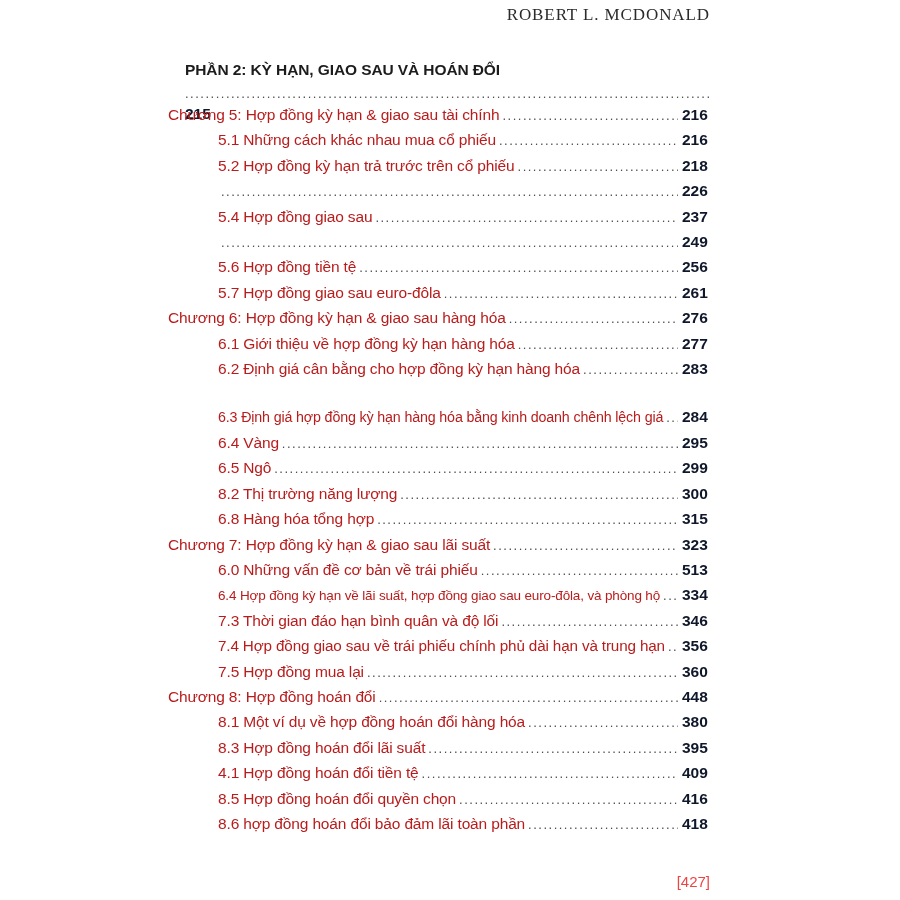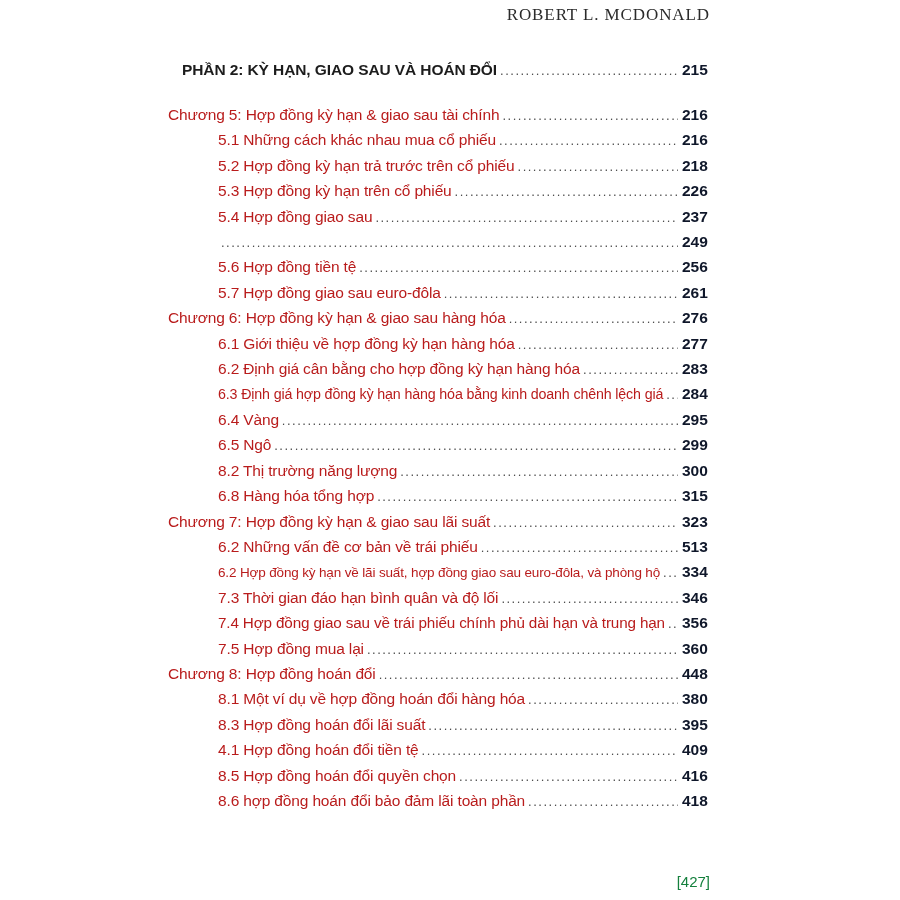--- a/index.html
+++ b/index.html
@@ -63,20 +63,21 @@
     font-size: 15.5px;
     color: #0f172a;
     font-weight: bold;
   }
   .part-row {
     position: absolute;
     top: 58px;
     left: 168px;
     width: 542px;
     padding-left: 14px;
+    flex-direction: column;
   }
   .part-row .label {
     font-weight: bold;
     color: #1c1c1c;
     font-size: 15.5px;
     letter-spacing: -0.1px;
   }
   .toc-list {
     position: absolute;
     top: 103px;
@@ -89,21 +90,21 @@
   .toc-row.chapter {
     padding-left: 0;
   }
   .folio {
     position: absolute;
     top: 873px;
     left: 168px;
     width: 542px;
     text-align: right;
     font-size: 15px;
-    color: #15803d;
+    color: #ef4444;
   }
 </style>
 </head>
 <body>
 
 <div class="page">
 
   <div class="author-header">ROBERT L. MCDONALD</div>
 
   <div class="row part-row">
@@ -125,21 +126,20 @@
     <span class="pagenum">216</span>
   </div>
 
   <div class="row toc-row section">
     <span class="label">5.2 Hợp đồng kỳ hạn trả trước trên cổ phiếu</span>
     <span class="leader"></span>
     <span class="pagenum">218</span>
   </div>
 
   <div class="row toc-row section">
-    <span class="label">5.3 Hợp đồng kỳ hạn trên cổ phiếu</span>
     <span class="leader"></span>
     <span class="pagenum">226</span>
   </div>
 
   <div class="row toc-row section">
     <span class="label">5.4 Hợp đồng giao sau</span>
     <span class="leader"></span>
     <span class="pagenum">237</span>
   </div>
 
@@ -172,21 +172,21 @@
     <span class="pagenum">277</span>
   </div>
 
   <div class="row toc-row section">
     <span class="label">6.2 Định giá cân bằng cho hợp đồng kỳ hạn hàng hóa</span>
     <span class="leader"></span>
     <span class="pagenum">283</span>
   </div>
 
   <div class="row toc-row section">
-    <span class="label" style="font-size: 14.25px;">6.3 Định giá hợp đồng kỳ hạn hàng hóa bằng kinh doanh chênh lệch giá</span>
+    <span class="label" style="font-size: 14.25px; margin-top: 23px;">6.3 Định giá hợp đồng kỳ hạn hàng hóa bằng kinh doanh chênh lệch giá</span>
     <span class="leader"></span>
     <span class="pagenum">284</span>
   </div>
 
   <div class="row toc-row section">
     <span class="label">6.4 Vàng</span>
     <span class="leader"></span>
     <span class="pagenum">295</span>
   </div>
 
@@ -209,27 +209,27 @@
     <span class="pagenum">315</span>
   </div>
 
   <div class="row toc-row chapter">
     <span class="label">Chương 7: Hợp đồng kỳ hạn &amp; giao sau lãi suất</span>
     <span class="leader"></span>
     <span class="pagenum">323</span>
   </div>
 
   <div class="row toc-row section">
-    <span class="label">6.2 Những vấn đề cơ bản về trái phiếu</span>
+    <span class="label">6.0 Những vấn đề cơ bản về trái phiếu</span>
     <span class="leader"></span>
     <span class="pagenum">513</span>
   </div>
 
   <div class="row toc-row section">
-    <span class="label" style="font-size: 13.5px;">6.2 Hợp đồng kỳ hạn về lãi suất, hợp đồng giao sau euro-đôla, và phòng hộ</span>
+    <span class="label" style="font-size: 13.5px;">6.4 Hợp đồng kỳ hạn về lãi suất, hợp đồng giao sau euro-đôla, và phòng hộ</span>
     <span class="leader"></span>
     <span class="pagenum">334</span>
   </div>
 
   <div class="row toc-row section">
     <span class="label">7.3 Thời gian đáo hạn bình quân và độ lối</span>
     <span class="leader"></span>
     <span class="pagenum">346</span>
   </div>
 

